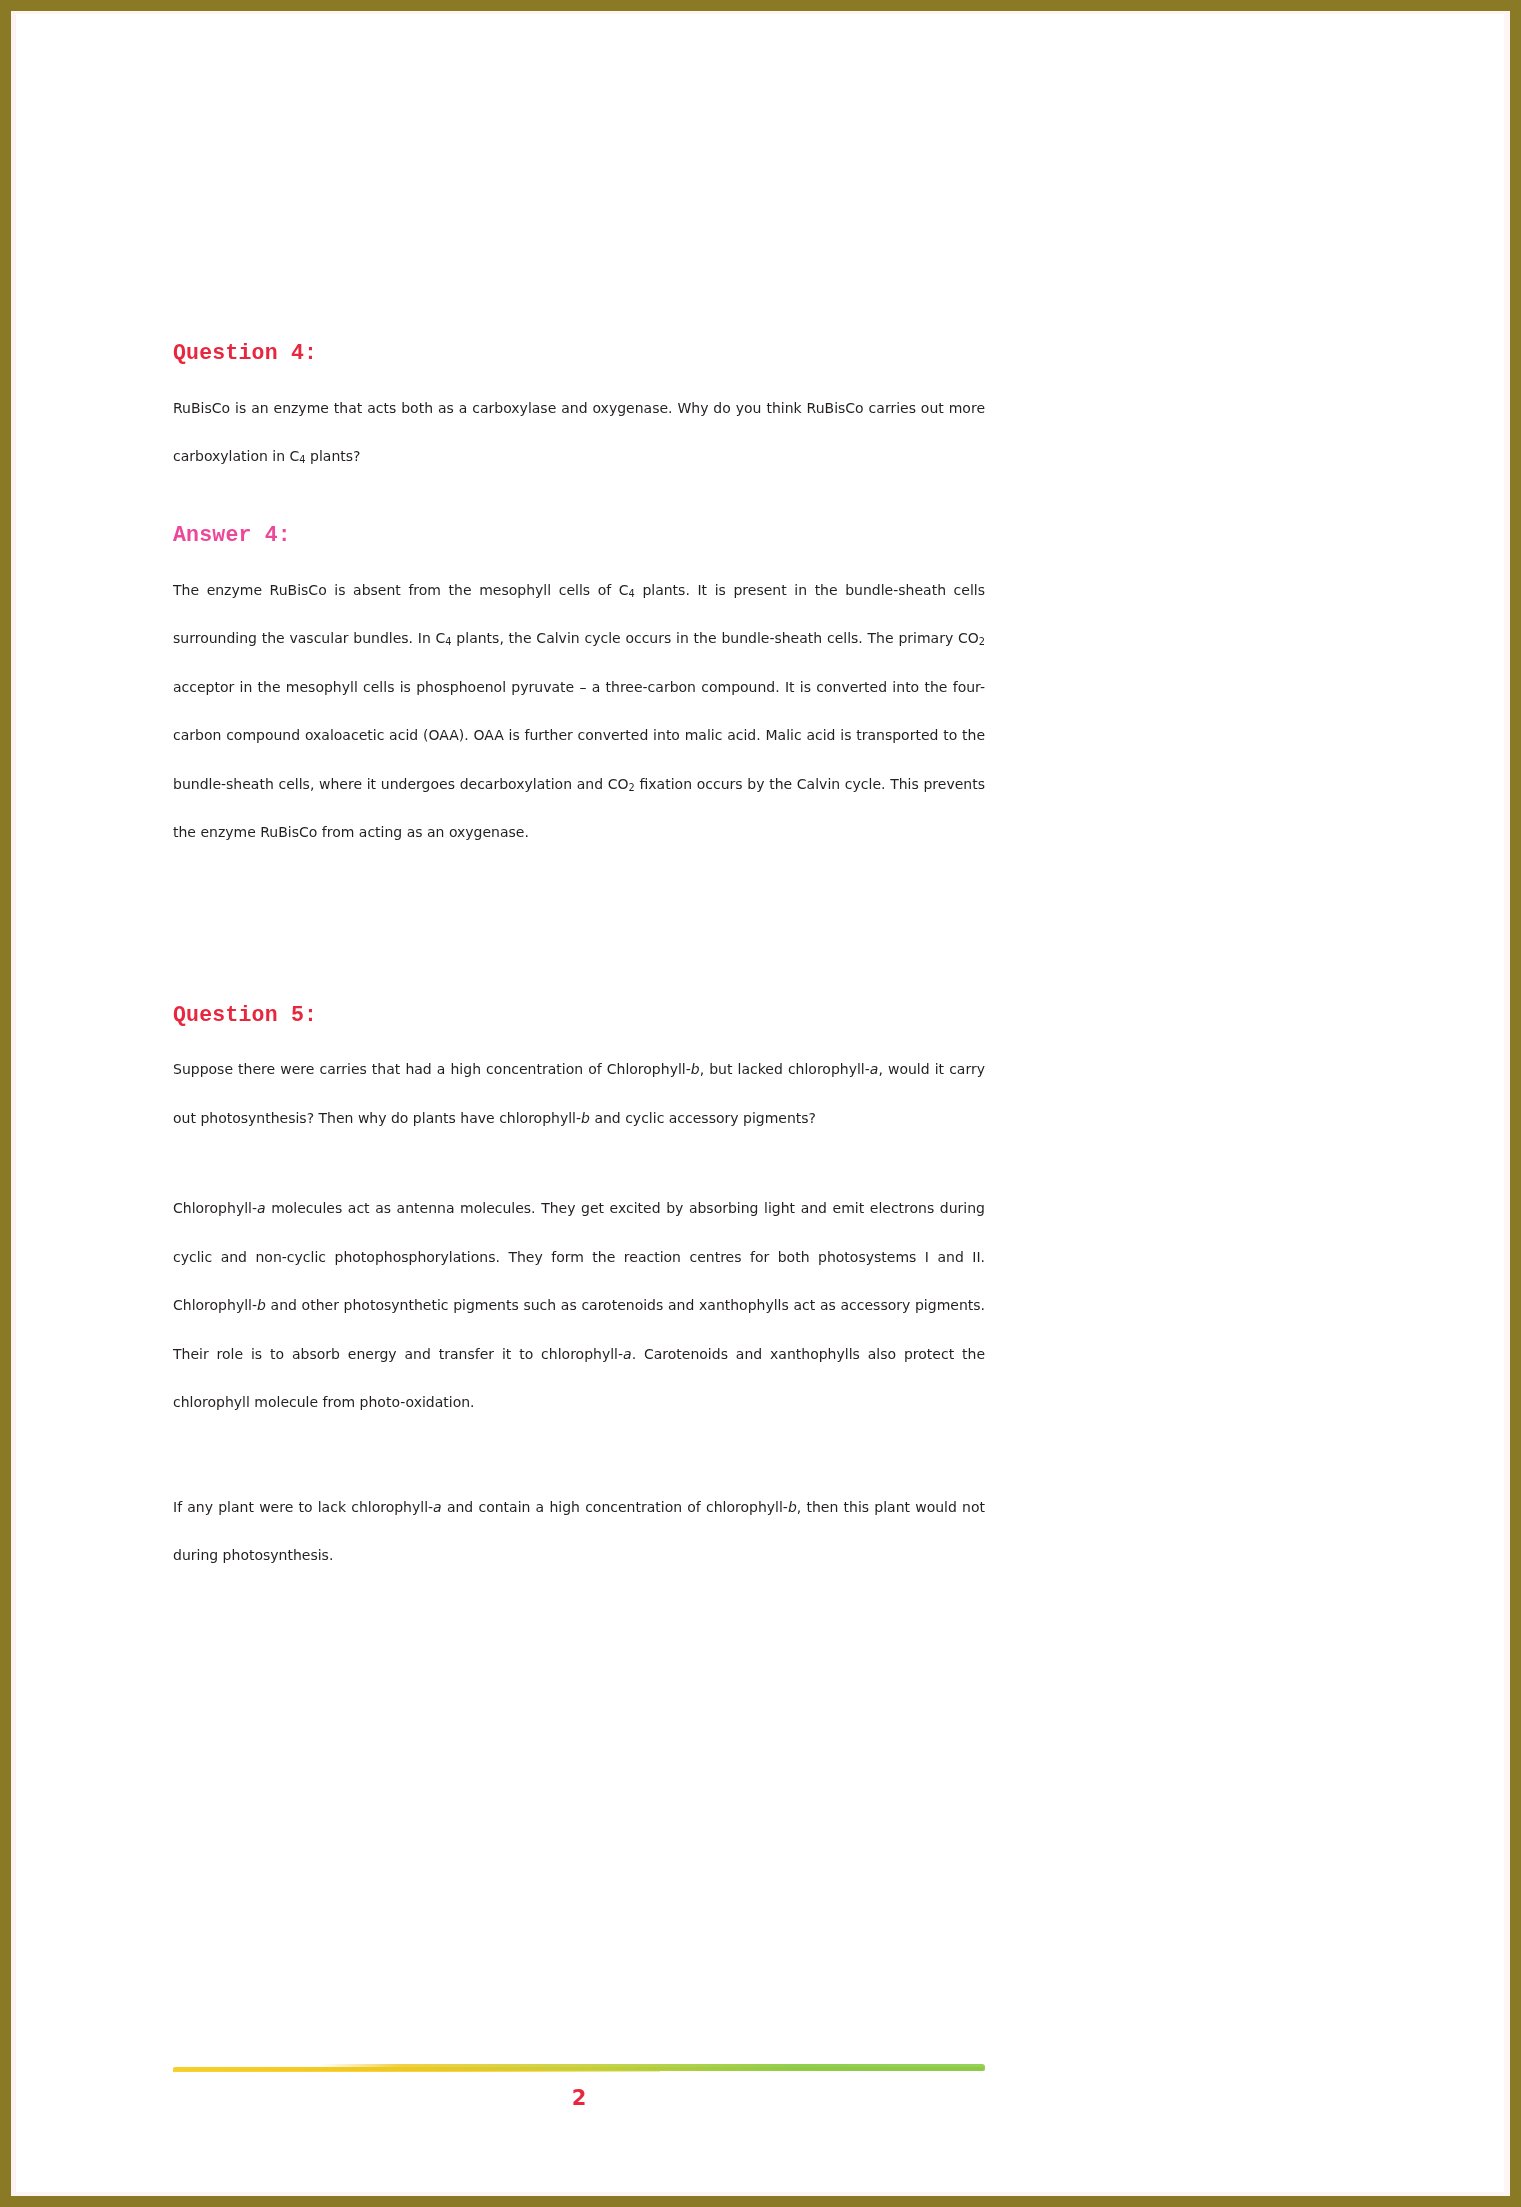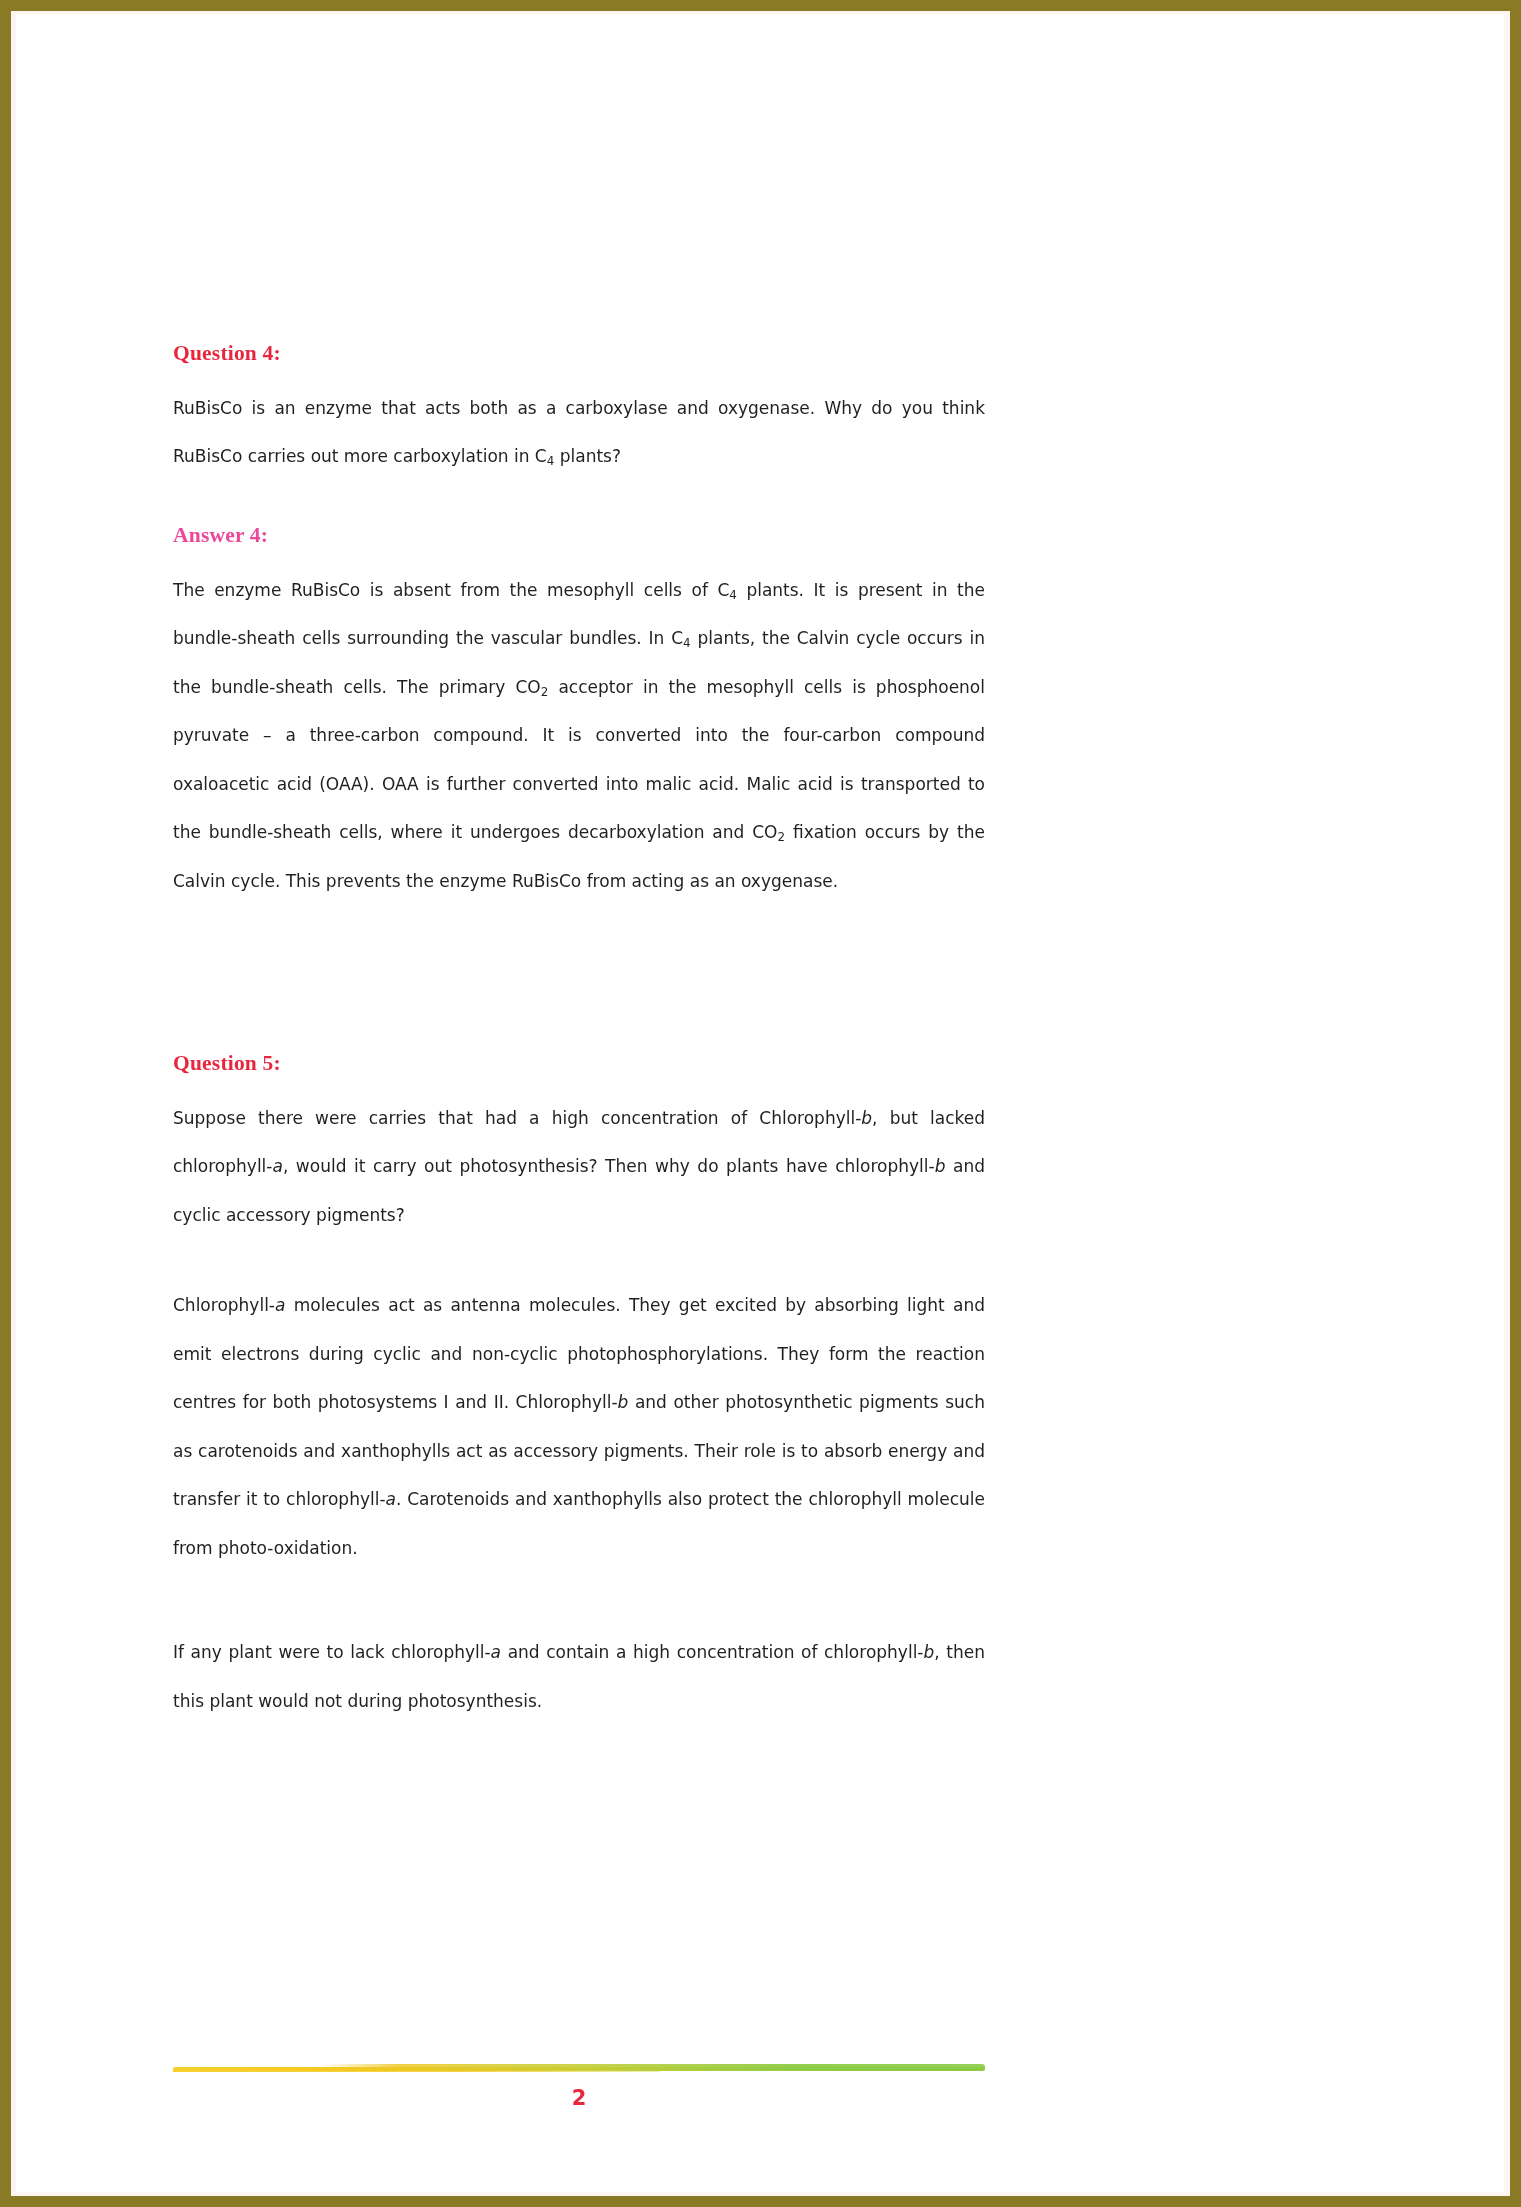--- a/index.html
+++ b/index.html
@@ -41,37 +41,37 @@
     left: 162px;
     top: 330px;
     width: 812px;
   }
 
   .qa-block {
     margin: 0 0 0 0;
   }
 
   .heading {
-    font-family: Liberation Serif, serif;
+    font-family: Liberation Mono, monospace;
     font-weight: bold;
     font-size: 21.5px;
     letter-spacing: 0.2px;
     margin: 0 0 17px 0;
     line-height: 1.2;
   }
   .heading.question {
     color: #e8273f;
   }
   .heading.answer {
     color: #ec4899;
   }
 
   .para {
     font-family: "DejaVu Sans", sans-serif;
-    font-size: 17px;
+    font-size: 14px;
     color: #231f20;
     line-height: 48.5px;
     text-align: justify;
     margin: 0;
     -webkit-hyphens: none;
     hyphens: none;
   }
   .para.last-natural {
     text-align: left;
   }

